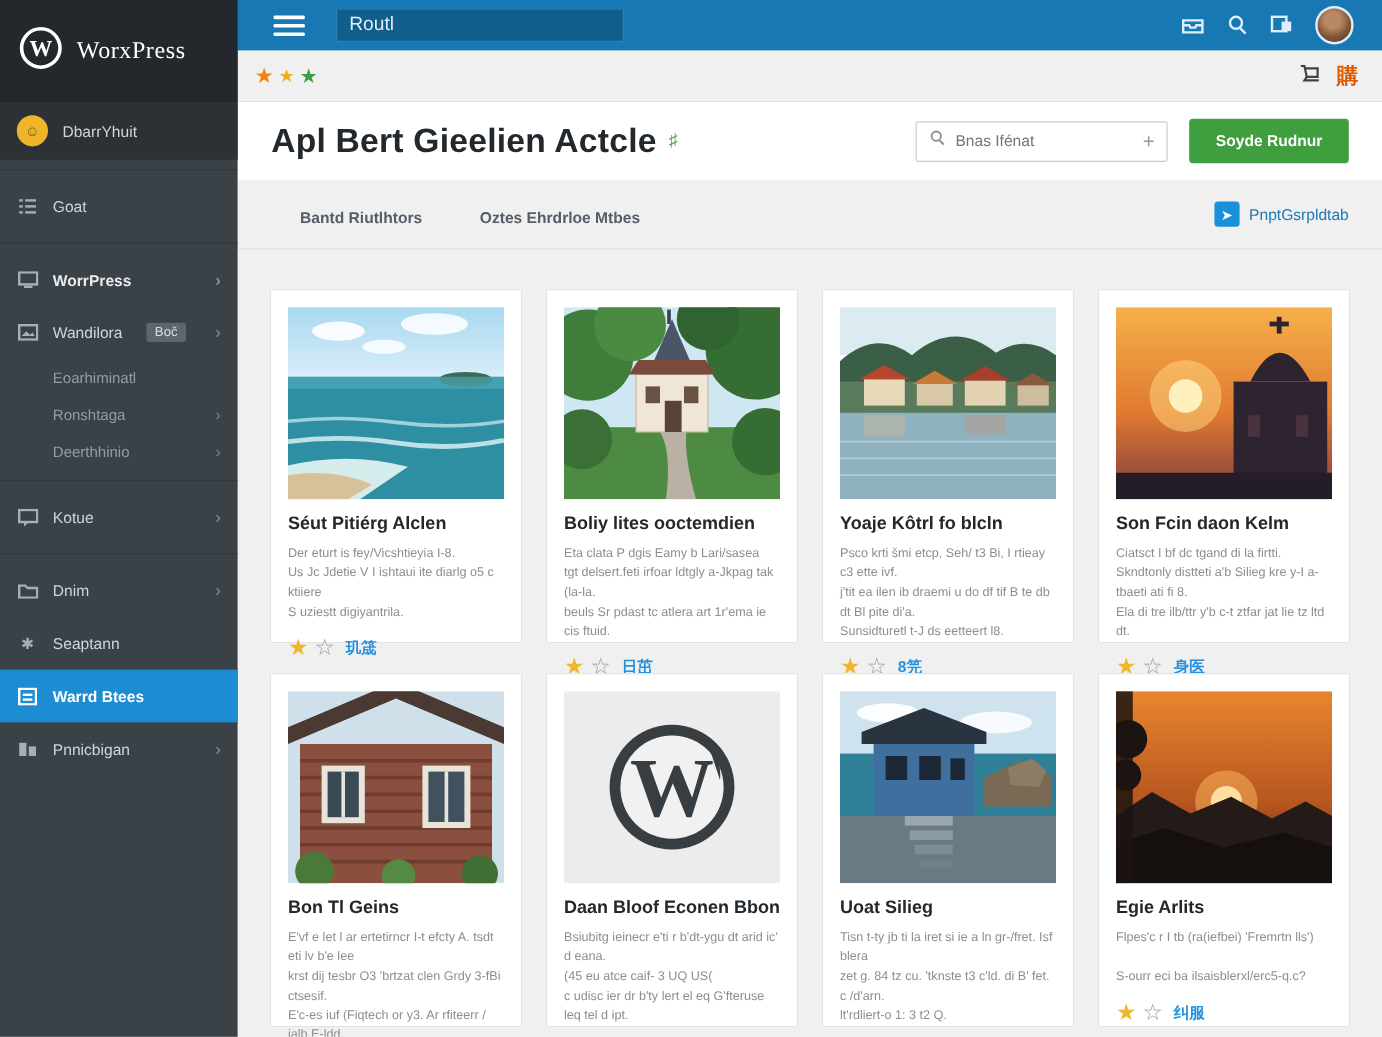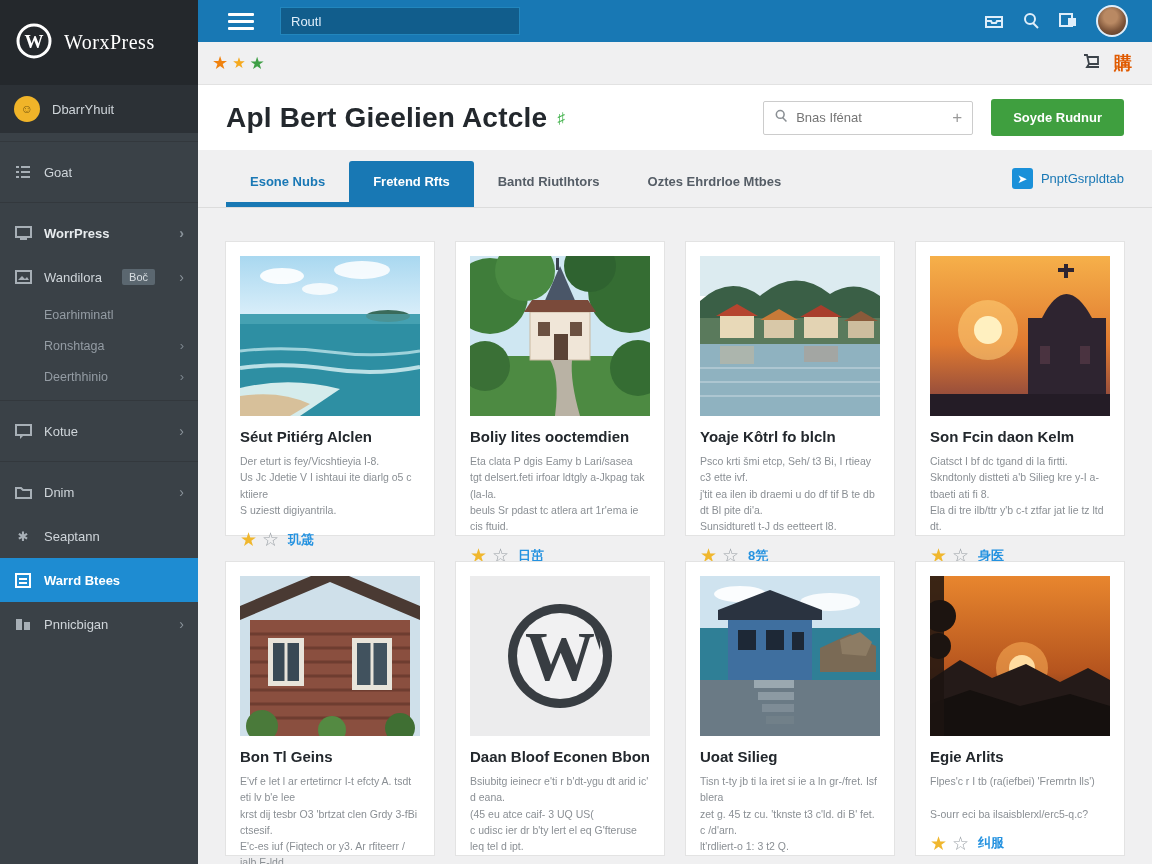--- a/index.html
+++ b/index.html
@@ -20,21 +20,21 @@
   .side-div { height:1px; background:rgba(0,0,0,.28); border-bottom:1px solid rgba(255,255,255,.05); margin:8px 0; }
   .coin { width:26px; height:26px; border-radius:50%; background:#f0b429; display:flex; align-items:center; justify-content:center; color:#7a5a10; font-size:12px; font-weight:bold; }
   .badge { background:#5b6770; color:#d9dee2; font-size:11px; padding:2px 7px; border-radius:2px; margin-left:8px; }
   .sicon { width:18px; display:flex; justify-content:center; color:#a7afb6; }
   .sicon svg { display:block; }
 
   
   .adminbar { position:absolute; left:198px; top:0; width:954px; height:42px; background:#1878b4; display:flex; align-items:center; z-index:4; }
   .hamburger { width:26px; margin-left:30px; cursor:pointer; }
   .hamburger div { height:3px; background:#fff; margin:4px 0; border-radius:1px; }
-  .topsearch { margin-left:26px; width:240px; height:28px; background:#115d8c; border:1px solid #2286bd; color:#dfeefa; font-size:13px; padding:0 10px; outline:none; font-family:"Liberation Sans", sans-serif; }
+  .topsearch { margin-left:26px; width:240px; height:28px; background:#115d8c; border:1px solid #2286bd; color:#dfeefa; font-size:16px; padding:0 10px; outline:none; font-family:"Liberation Sans", sans-serif; }
   .topicons { margin-left:auto; display:flex; align-items:center; gap:18px; padding-right:24px; }
   .topicons .ticon { cursor:pointer; display:flex; }
   .avatar { width:32px; height:32px; border-radius:50%; border:2px solid #dfeefa; background:radial-gradient(circle at 45% 35%, #b98963 0 28%, #7e553a 60%, #4e3322 100%); cursor:pointer; }
 
   
   .toolbar { position:absolute; left:198px; top:42px; width:954px; height:43px; background:#f0f0f1; border-bottom:1px solid #e2e2e2; display:flex; align-items:center; }
   .tstars { margin-left:14px; display:flex; align-items:center; gap:4px; }
   .star-o1 { color:#f0820f; font-size:18px; }
   .star-o2 { color:#f5a91e; font-size:15px; }
   .star-g  { color:#3f9f46; font-size:17px; }
@@ -246,24 +246,20 @@
           <circle cx="8" cy="7" r="5" fill="none" stroke="#8a8f94" stroke-width="2"></circle>
           <line x1="11" y1="11" x2="16" y2="16" stroke="#8a8f94" stroke-width="2"></line>
         </svg></span>
     <input type="text" placeholder="Bnas Ifénat" style="">
     <span class="plus">+</span>
   </div>
   <button class="greenbtn">Soyde Rudnur</button>
 </div>
 
 <div class="tabbar">
-  <div class="tabgroup">
-    <span class="tab first">Esone Nubs</span>
-    <span class="tab active">Fretend Rfts</span>
-  </div>
   <span class="tab plain">Bantd Riutlhtors</span>
   <span class="tab plain">Oztes Ehrdrloe Mtbes</span>
   <div class="tab-action">
     <span class="sendicon">➤</span>
     <span class="lbl">PnptGsrpldtab</span>
   </div>
 </div>
 
 <div class="content">
   <div class="grid">
@@ -428,21 +424,21 @@
         <rect x="38" y="54" width="18" height="20" fill="#1d2836"></rect>
           <rect x="66" y="54" width="18" height="20" fill="#1d2836"></rect>
           <rect x="92" y="56" width="12" height="18" fill="#1d2836"></rect>
         <rect y="104" width="180" height="56" fill="#6a7a85"></rect>
         <rect x="54" y="104" width="40" height="8" fill="#9aa8b0"></rect>
           <rect x="58" y="116" width="36" height="8" fill="#8c9aa3"></rect>
           <rect x="62" y="128" width="32" height="8" fill="#7e8c96"></rect>
           <rect x="66" y="140" width="28" height="8" fill="#718089"></rect>
       </svg>
       <h3>Uoat Silieg</h3>
-      <p><span>Tisn t-ty jb ti la iret si ie a ln gr-/fret. Isf blera</span><br><span>zet g. 45 tz cu. 'tknste t3 c'ld. di B' fet. c /d'arn.</span><br><span>lt'rdliert-o 1: 3 t2 Q.</span></p>
+      <p><span>Tisn t-ty jb ti la iret si ie a ln gr-/fret. Isf blera</span><br><span>zet g. 84 tz cu. 'tknste t3 c'ld. di B' fet. c /d'arn.</span><br><span>lt'rdliert-o 1: 3 t2 Q.</span></p>
 
     </div>
 
     <div class="card">
       <svg class="thumb" viewBox="0 0 180 160">
         <defs>
             <linearGradient id="sky8" x1="0" y1="0" x2="0" y2="1">
               <stop offset="0" stop-color="#e8862e"></stop>
               <stop offset=".6" stop-color="#b5541e"></stop>
               <stop offset="1" stop-color="#3a2020"></stop>

